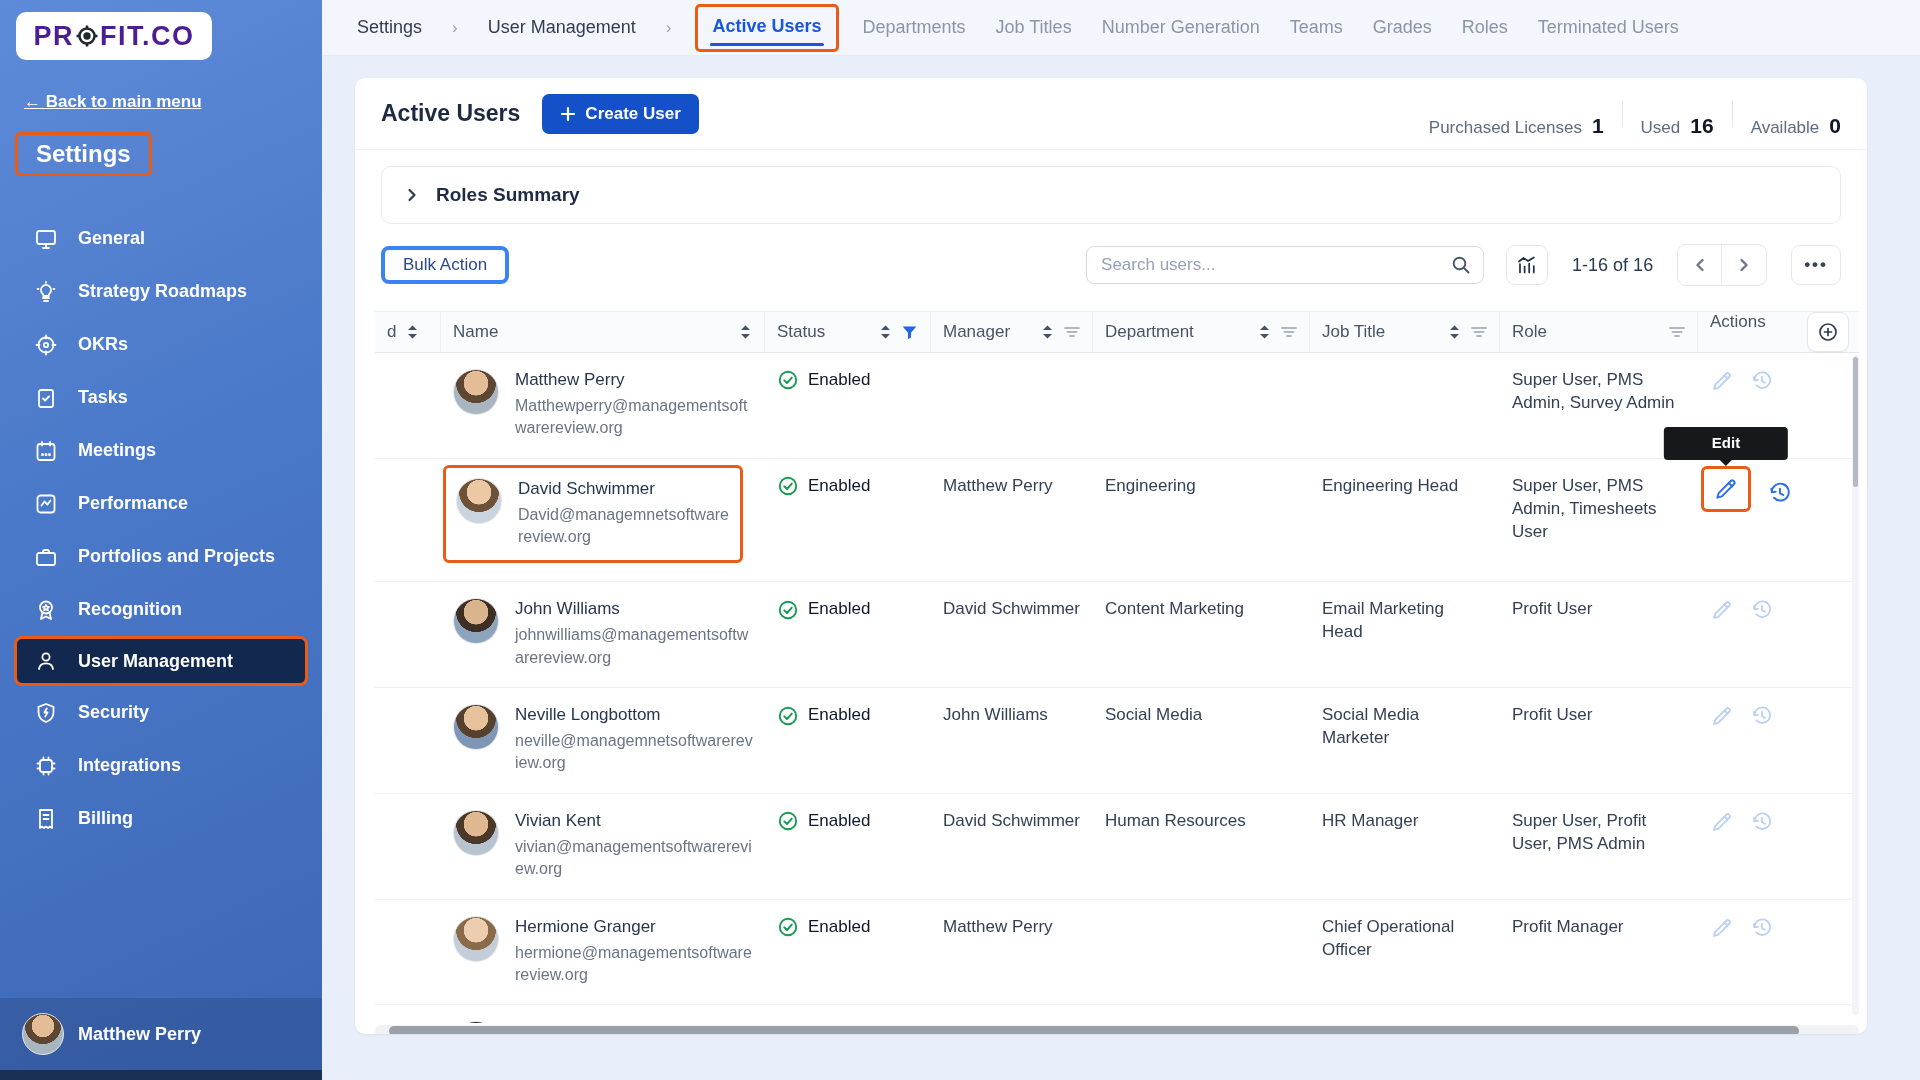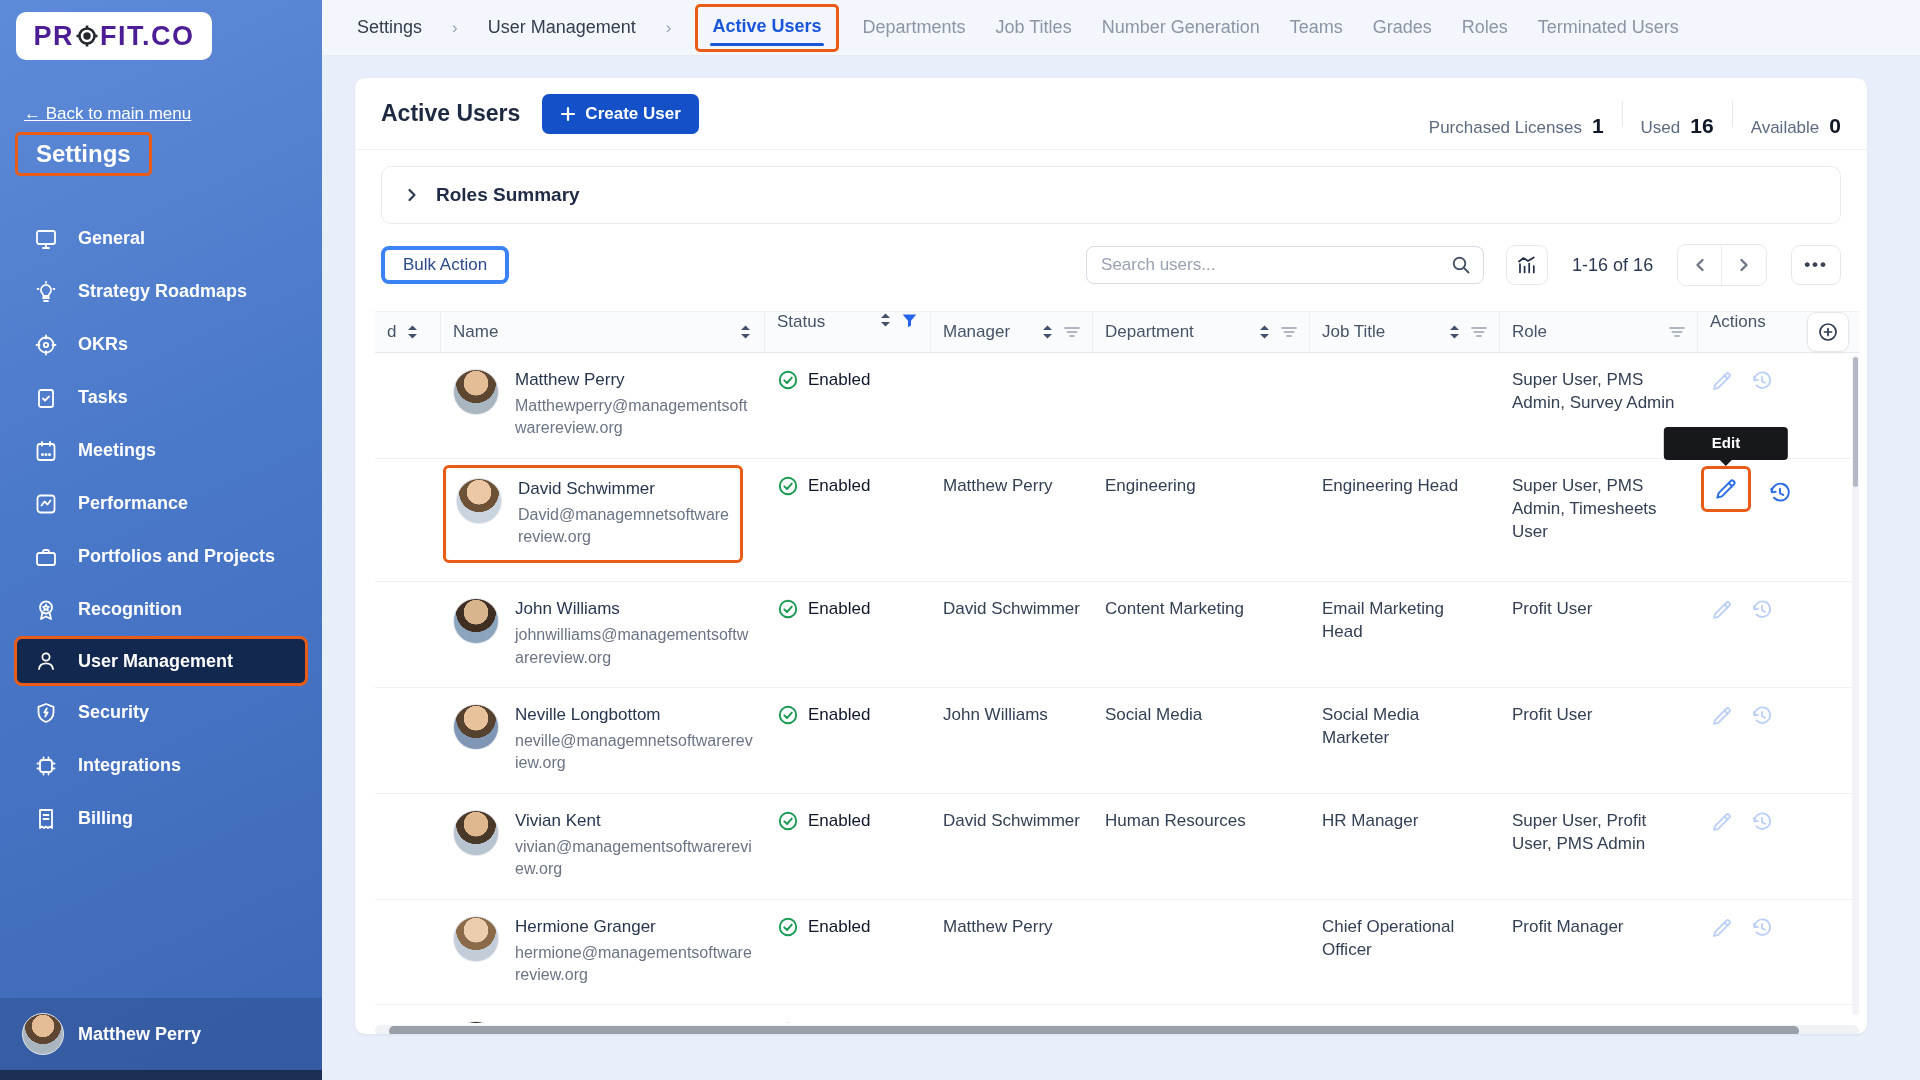--- a/index.html
+++ b/index.html
@@ -7,22 +7,22 @@
     font-family:"Liberation Sans", sans-serif; }
   #stage { width:1920px; height:1080px; display:flex; }
 
   
   .sidebar { position:relative; width:322px; flex:0 0 322px; height:1080px;
     background:linear-gradient(155deg,#5d8bd9 0%,#4a78c8 45%,#3c67b6 100%); color:#fff; }
   .logo-box { position:absolute; left:16px; top:12px; width:196px; height:48px; background:#fff;
     border-radius:10px; display:flex; align-items:center; justify-content:center; }
   .logo-text { font-size:27px; font-weight:800; color:#4c1d95; letter-spacing:1.5px; display:flex; align-items:center; }
   .logo-target { width:24px; height:24px; margin:0 1px; }
-  .back-link { position:absolute; left:24px; top:92px; font-size:17px; font-weight:400;
-    color:#fff; text-decoration:underline; cursor:pointer;margin-top:12px; }
+  .back-link { position:absolute; left:24px; top:92px; font-size:17px; font-weight:700;
+    color:#fff; text-decoration:underline; cursor:pointer; }
   .settings-title { position:absolute; left:15px; top:132px; border:3px solid #E85C17; border-radius:5px;
     padding:5px 18px; font-size:24px; font-weight:700; }
   .menu { position:absolute; top:212px; left:0; width:100%; }
   .menu-item { display:flex; align-items:center; height:53px; padding-left:34px; cursor:pointer;
     font-size:18px; font-weight:600; }
   .menu-item .micon { width:26px; height:26px; margin-right:18px; flex:0 0 26px; display:flex; align-items:center; }
   .menu-item.active { background:#12284F; border:3px solid #E85C17; border-radius:8px;
     margin:0 14px; padding-left:17px; height:50px; font-weight:700; }
   .menu-item.active .micon{ margin-right:18px; }
   .side-footer { position:absolute; left:0; bottom:10px; width:100%; height:72px;
@@ -94,21 +94,21 @@
   .tviewport { height:712px; overflow:hidden; position:relative; }
   .thead { display:flex; align-items:center; height:42px; background:#fafbfd;
     border-top:1px solid #eceff4; border-bottom:1px solid #e6eaf0; }
   .th { display:flex; align-items:center; gap:10px; font-size:17px; color:#475467; padding:0 12px;
     height:100%; border-right:1px solid #eceff4; }
   .th:last-child { border-right:none; }
   .trow { display:flex; align-items:flex-start; border-bottom:1px solid #eef0f4; padding:16px 0 18px; }
   .td { padding:0 12px; font-size:17px; color:#344054; line-height:1.35; }
   .c0 { width:66px; flex:0 0 66px; }
   .cname { width:324px; flex:0 0 324px; display:flex; gap:16px; }
-  .cstatus { width:166px; flex:0 0 166px; display:flex; align-items:flex-start; gap:9px; }
+  .cstatus { width:166px; flex:0 0 166px; display:flex; align-items:center; gap:9px; }
   .cman { width:162px; flex:0 0 162px; }
   .cdep { width:217px; flex:0 0 217px; }
   .cjob { width:190px; flex:0 0 190px; }
   .crole { width:198px; flex:0 0 198px; }
   .cact { width:163px; flex:0 0 163px; display:flex; gap:16px; align-items:flex-start; position:relative; }
   .uname { font-size:17px; color:#27364e; margin-bottom:3px; }
   .uemail { font-size:16px; color:#6b7485; word-break:break-all; line-height:1.4; }
   .status-text { color:#0f172a; }
   .act-faint { opacity:.33; }
   .icon-link { cursor:pointer; display:inline-flex; }

